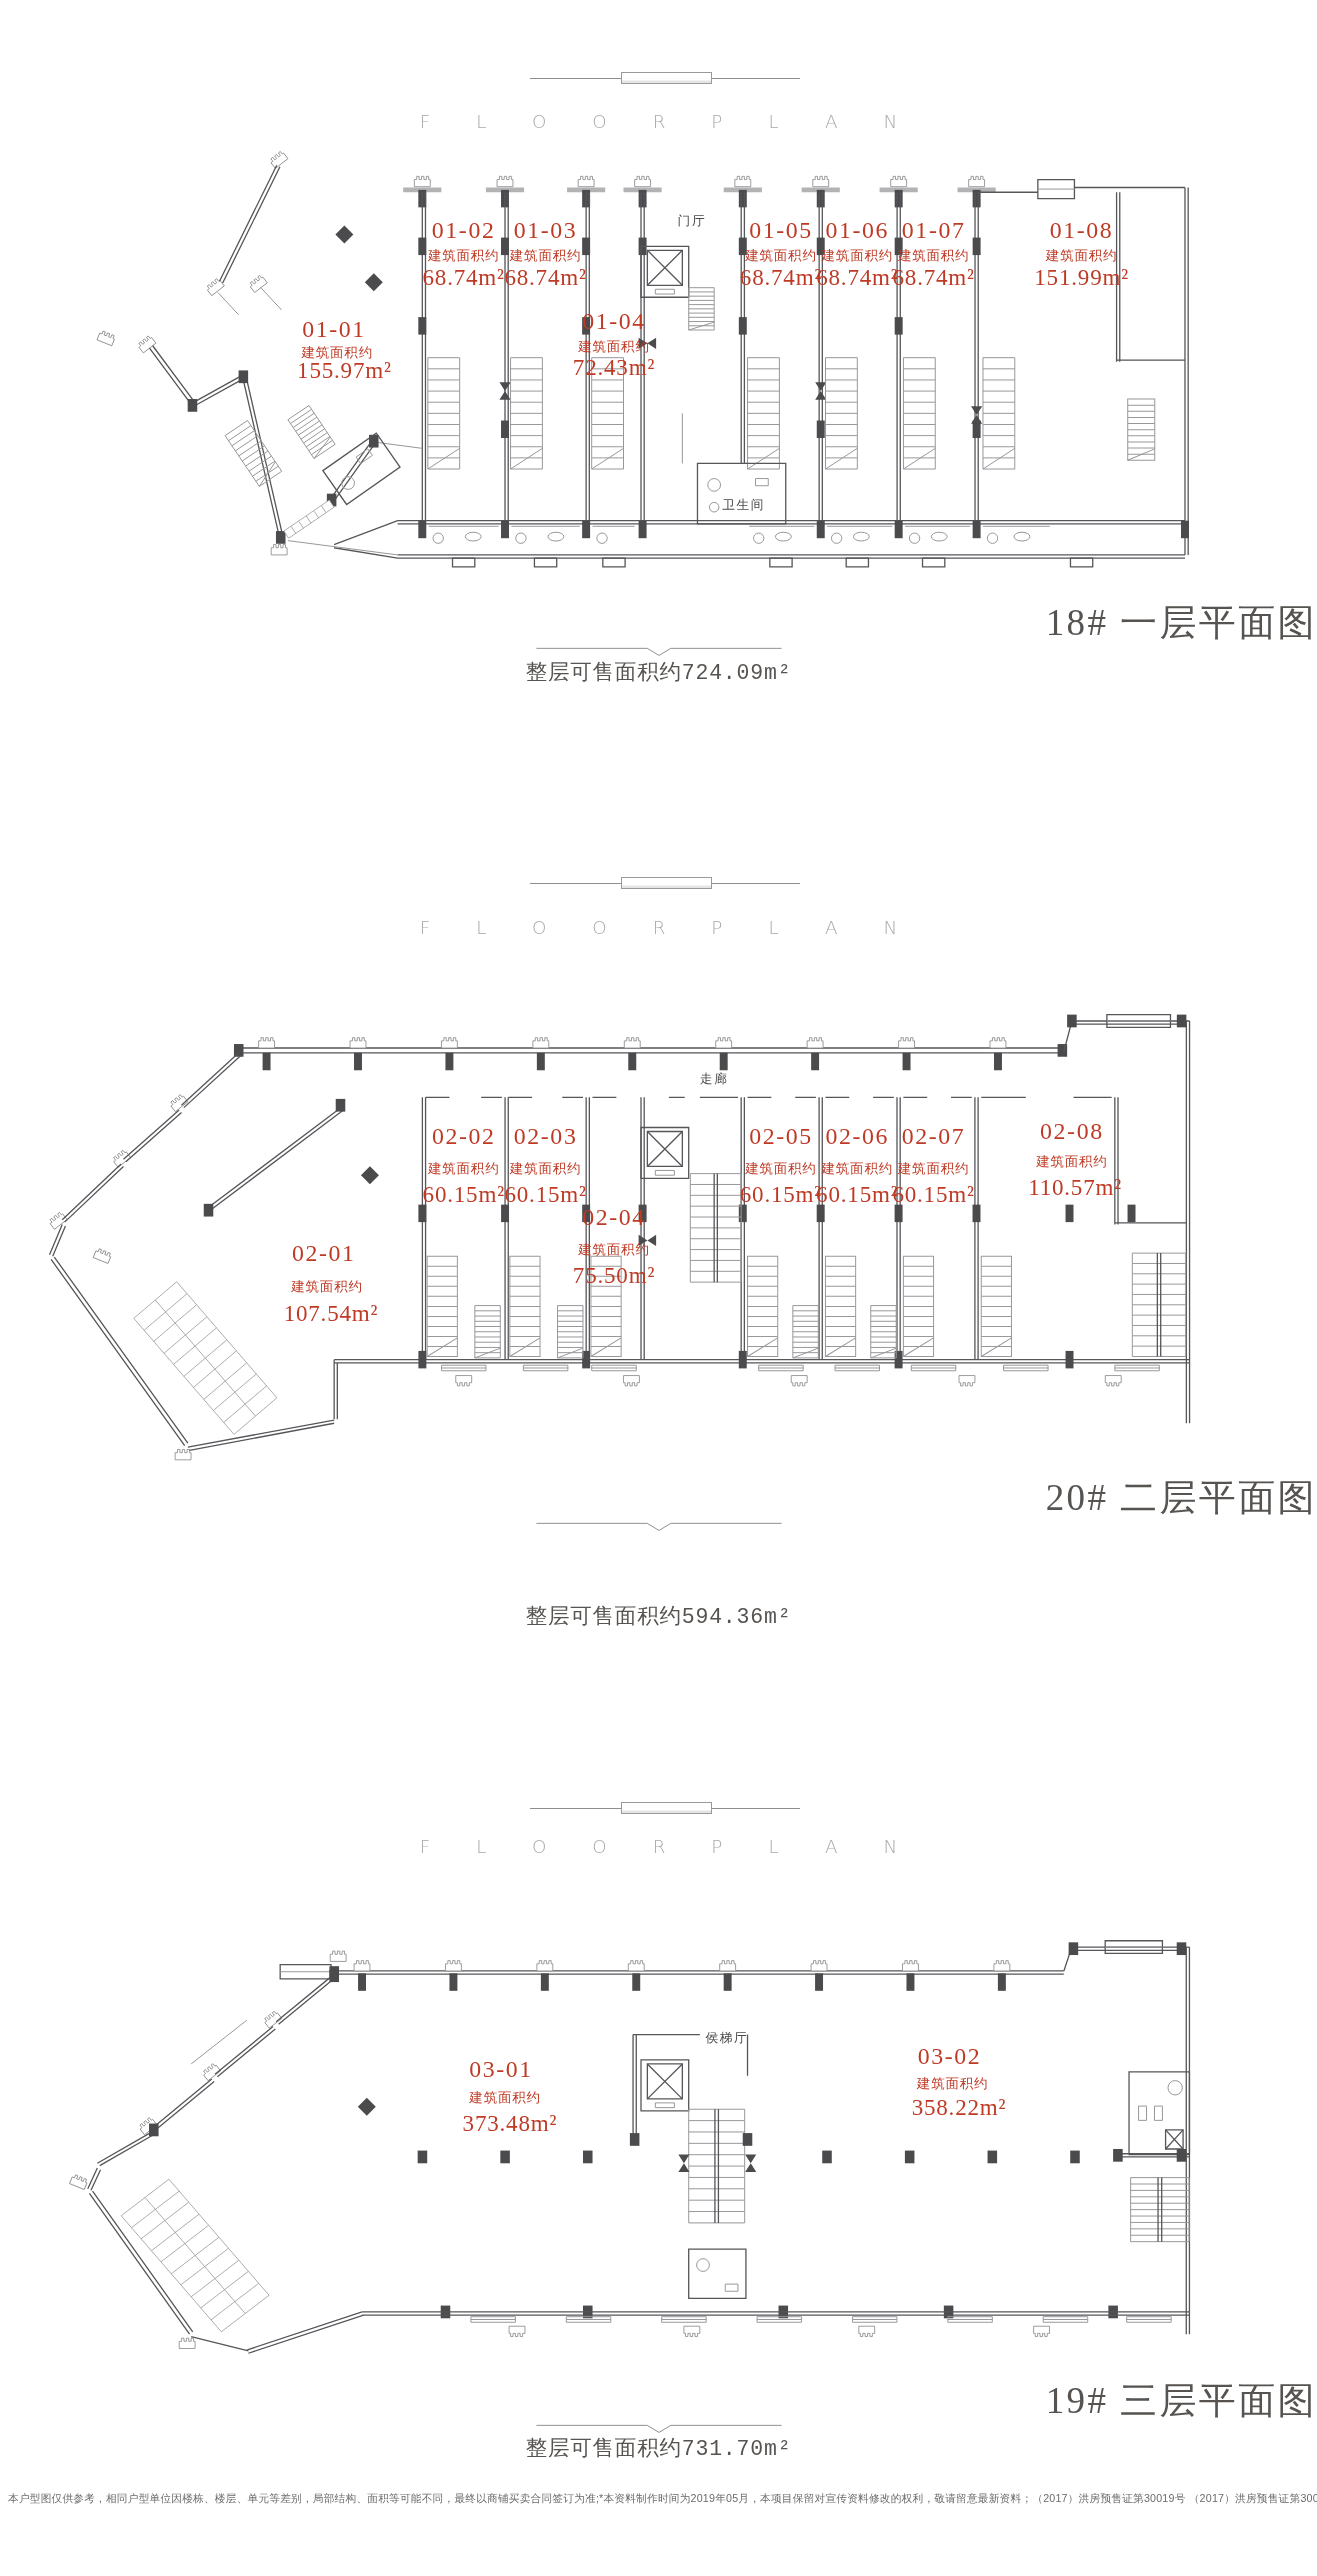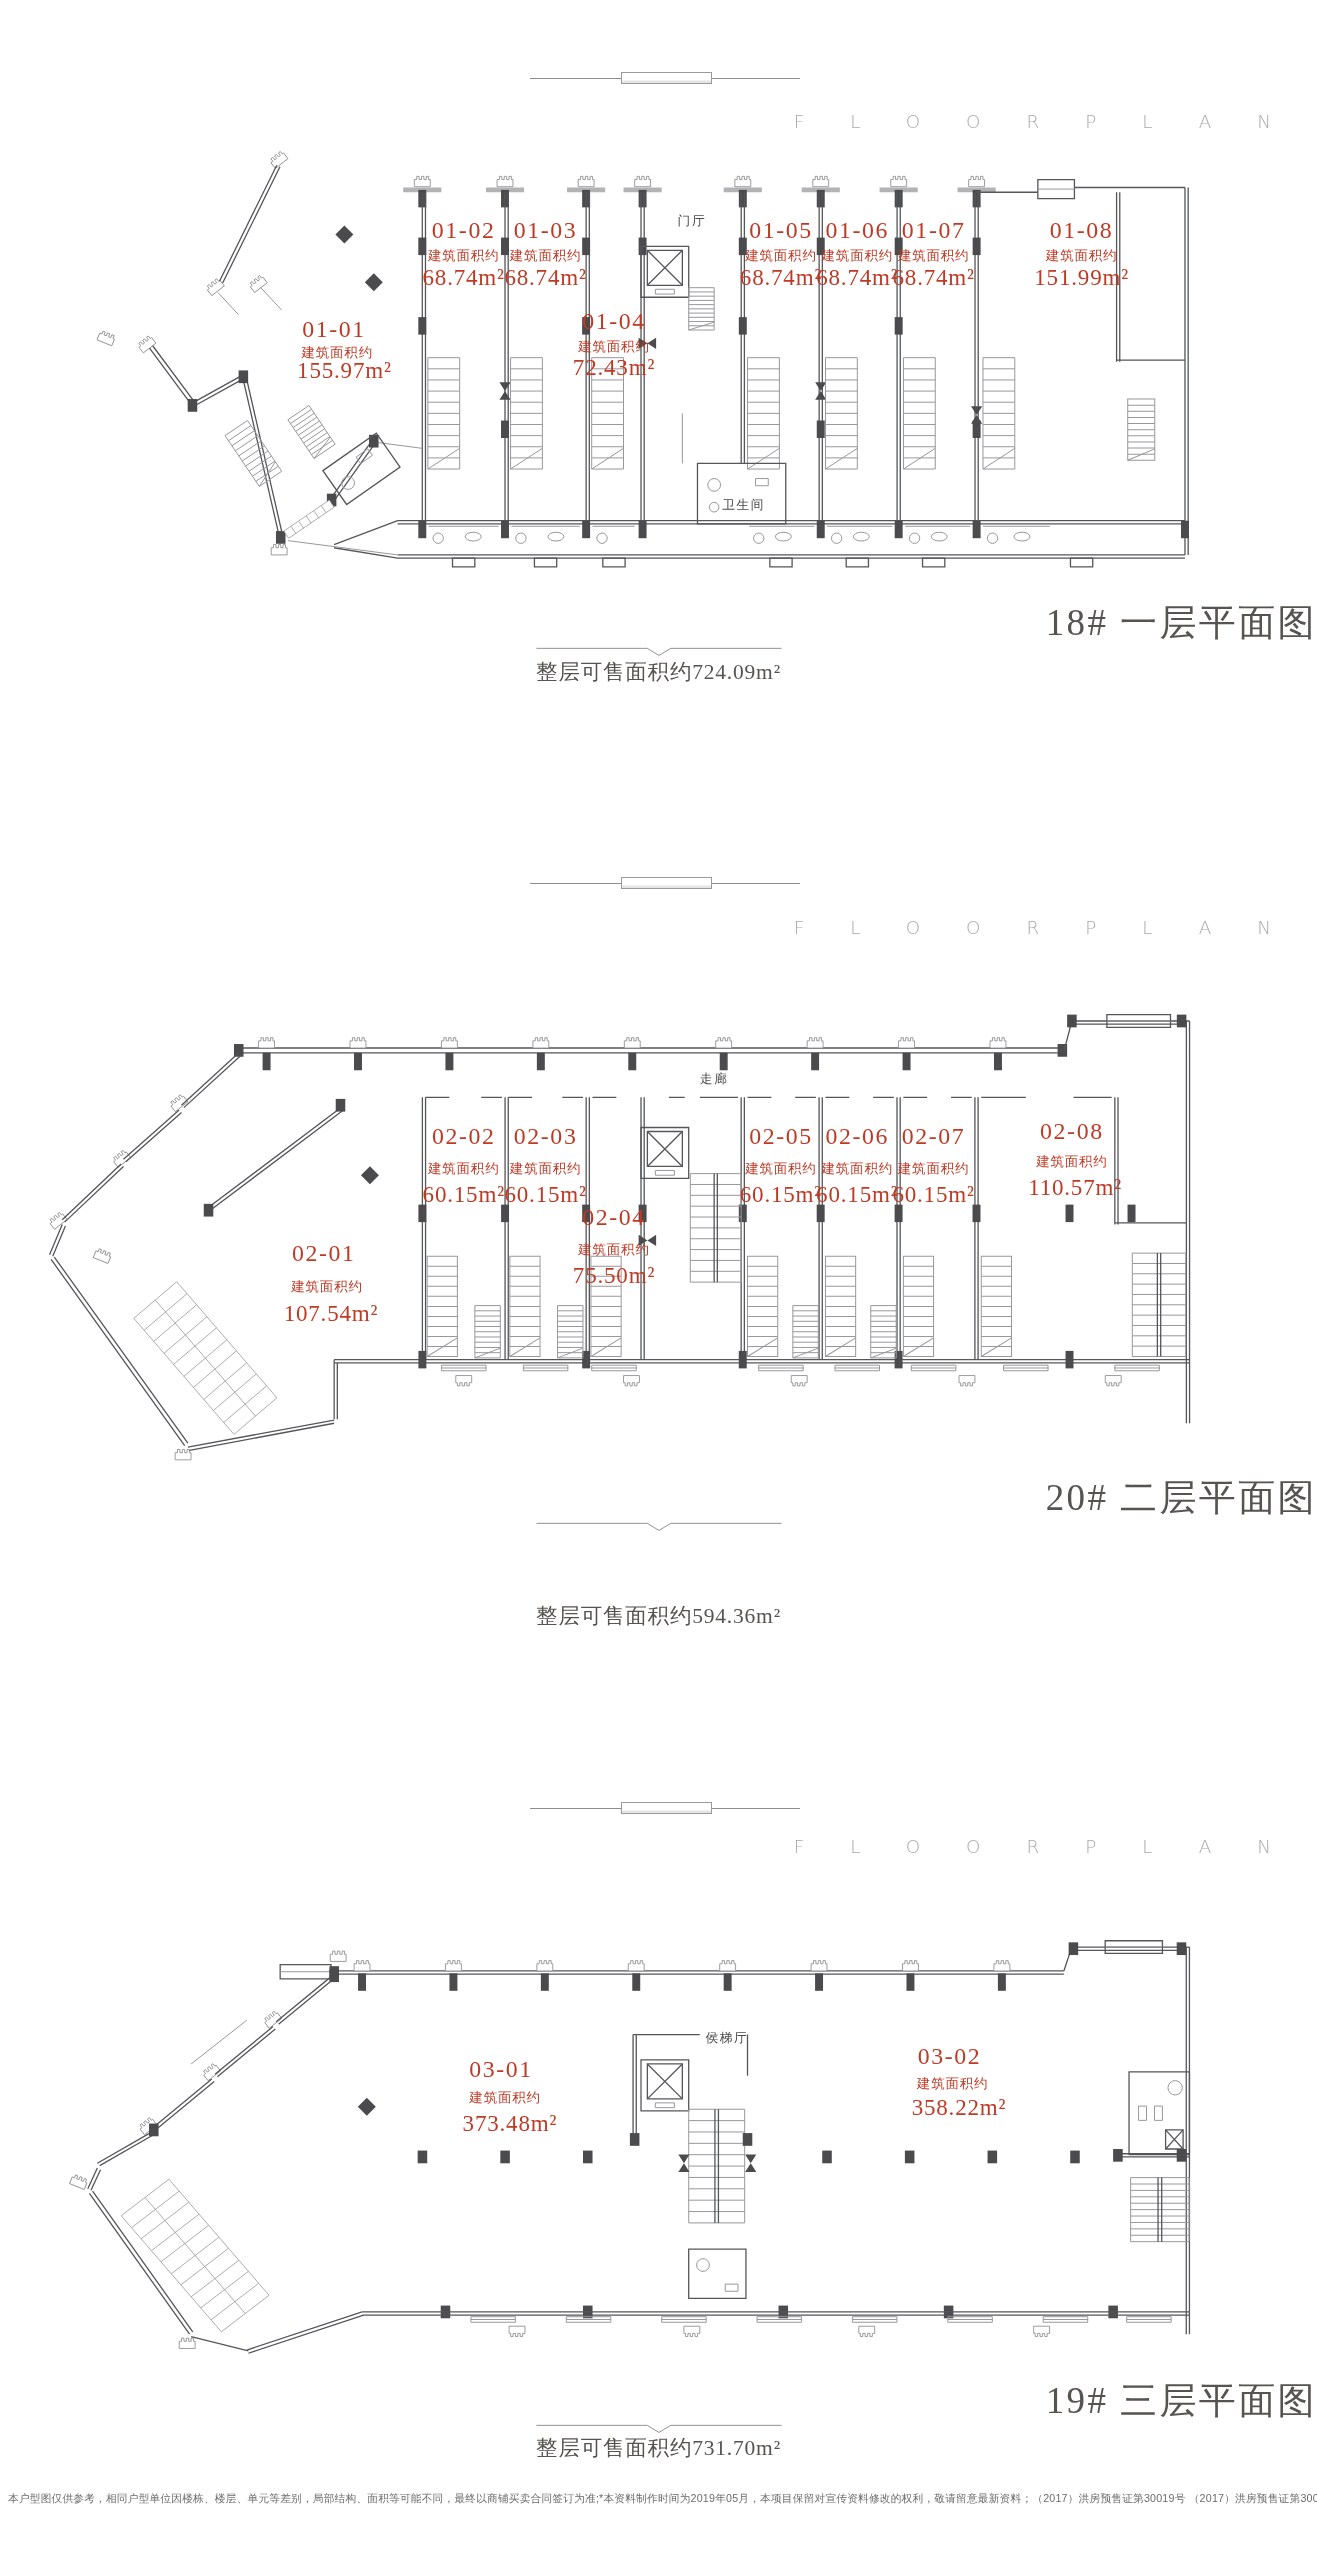--- a/index.html
+++ b/index.html
@@ -3,30 +3,30 @@
 <meta charset="utf-8">
 <style>
   html,body{margin:0;padding:0}
   body{width:1317px;height:2576px;position:relative;background:#ffffff;
        font-family:"Liberation Sans",sans-serif;overflow:hidden}
   
   .orn{position:absolute;left:0;width:1317px;height:12.7px}
   .orn-line{position:absolute;left:530px;top:5.6px;width:270px;height:0.8px;background:#8e8e90}
   .orn-rect{position:absolute;left:621px;top:0;width:89px;height:10.3px;border:0.8px solid #9a9a9a;
             background:#fff;box-shadow:inset 0 -2.4px 0 rgba(150,150,150,.25)}
-  .fp-letters{position:absolute;left:0;width:1317px;text-align:right;
+  .fp-letters{position:absolute;left:0;width:1317px;text-align:center;
               font-family:"DejaVu Sans",sans-serif;font-size:18.3px;font-weight:300;color:#a8a8a8;
               letter-spacing:46px;padding-left:46px;box-sizing:border-box;white-space:nowrap}
   
   .sec-title{position:absolute;left:0;width:1317px;text-align:right;
              font-family:"Liberation Serif",serif;font-size:37px;font-weight:500;
              color:#565350;letter-spacing:2.4px}
   .divider{position:absolute;left:535px;width:248px;height:11px}
   .sec-sub{position:absolute;left:0;width:1317px;text-align:center;
-           font-family:Liberation Serif, serif;font-size:21.5px;color:#565350;letter-spacing:0.8px}
+           font-family:Liberation Mono, monospace;font-size:21.5px;color:#565350;letter-spacing:0.8px}
   .footer{position:absolute;top:2492px;left:8px;width:1305px;white-space:nowrap;
           font-size:10.7px;color:#6b6b6b;letter-spacing:0.2px}
   
   svg{position:absolute;left:0}
   svg .w{stroke:#55565a;stroke-width:1.3;fill:none;vector-effect:non-scaling-stroke}
   svg .wl{stroke:#98989b;stroke-width:1;fill:none;vector-effect:non-scaling-stroke}
   svg text{text-anchor:middle}
   svg .uid{font:30px "Liberation Serif",serif;fill:#bf3a25;letter-spacing:2px}
   svg .ulab{font:17px "Liberation Serif",serif;fill:#bf3a25;letter-spacing:1px}
   svg .uarea{font:29px "Liberation Serif",serif;fill:#bf3a25;letter-spacing:1px}

